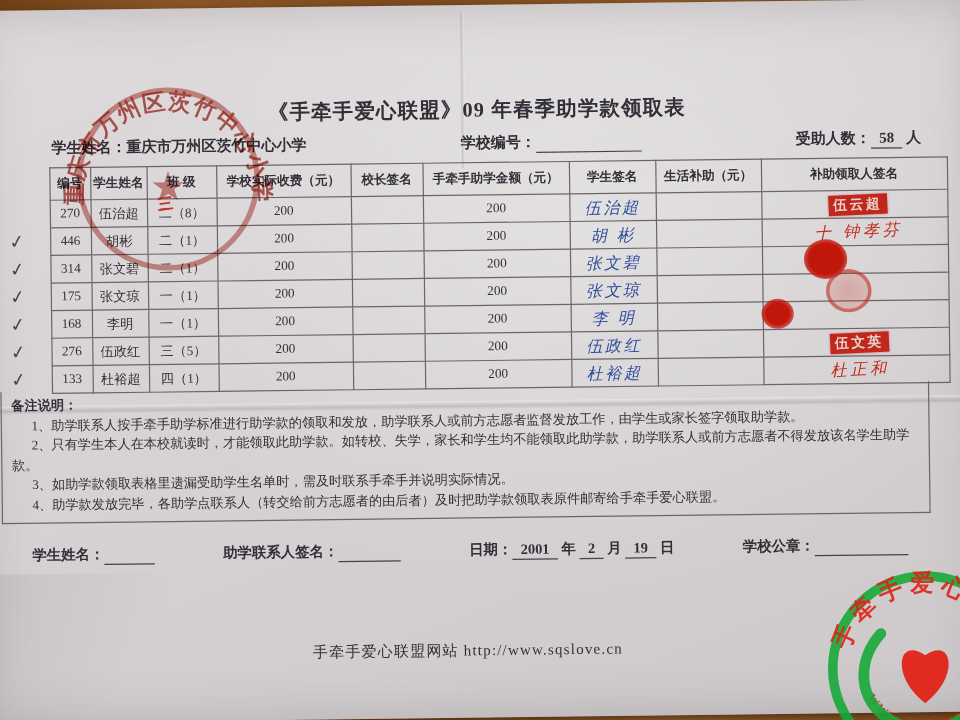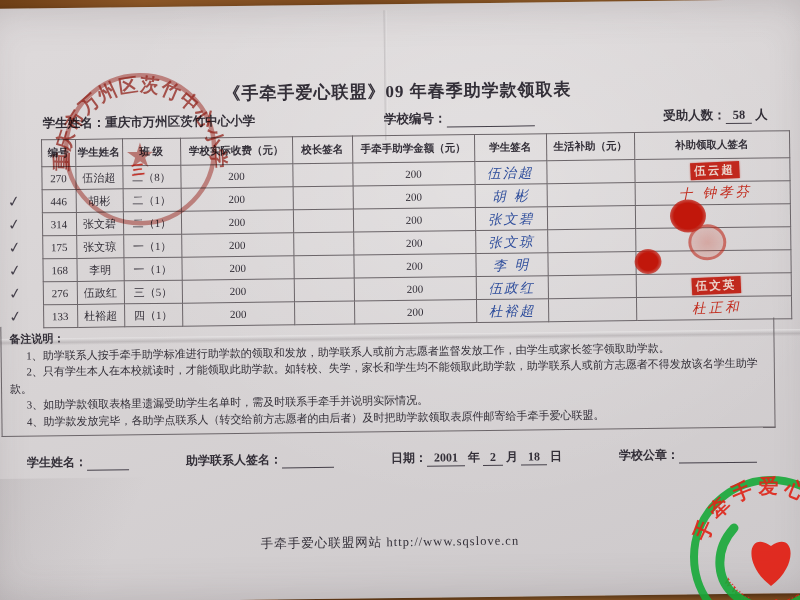--- a/index.html
+++ b/index.html
@@ -272,21 +272,21 @@
       <span>学生姓名：</span><span class="blankline" style="width:42px"></span>
     </span>
     <span>
       <span>助学联系人签名：</span><span class="blankline" style="width:52px"></span>
     </span>
     <span>
       <span>日期：</span><span class="uline">2001</span>
       <span>年</span>
       <span class="uline">2</span>
       <span>月</span>
-      <span class="uline">18</span>
+      <span class="uline">19</span>
       <span>日</span>
     </span>
     <span>
       <span>学校公章：</span><span class="blankline" style="width:78px"></span>
     </span>
   </div>
 
   <div class="website">手牵手爱心联盟网站 http://www.sqslove.cn</div>
 </div>
 

